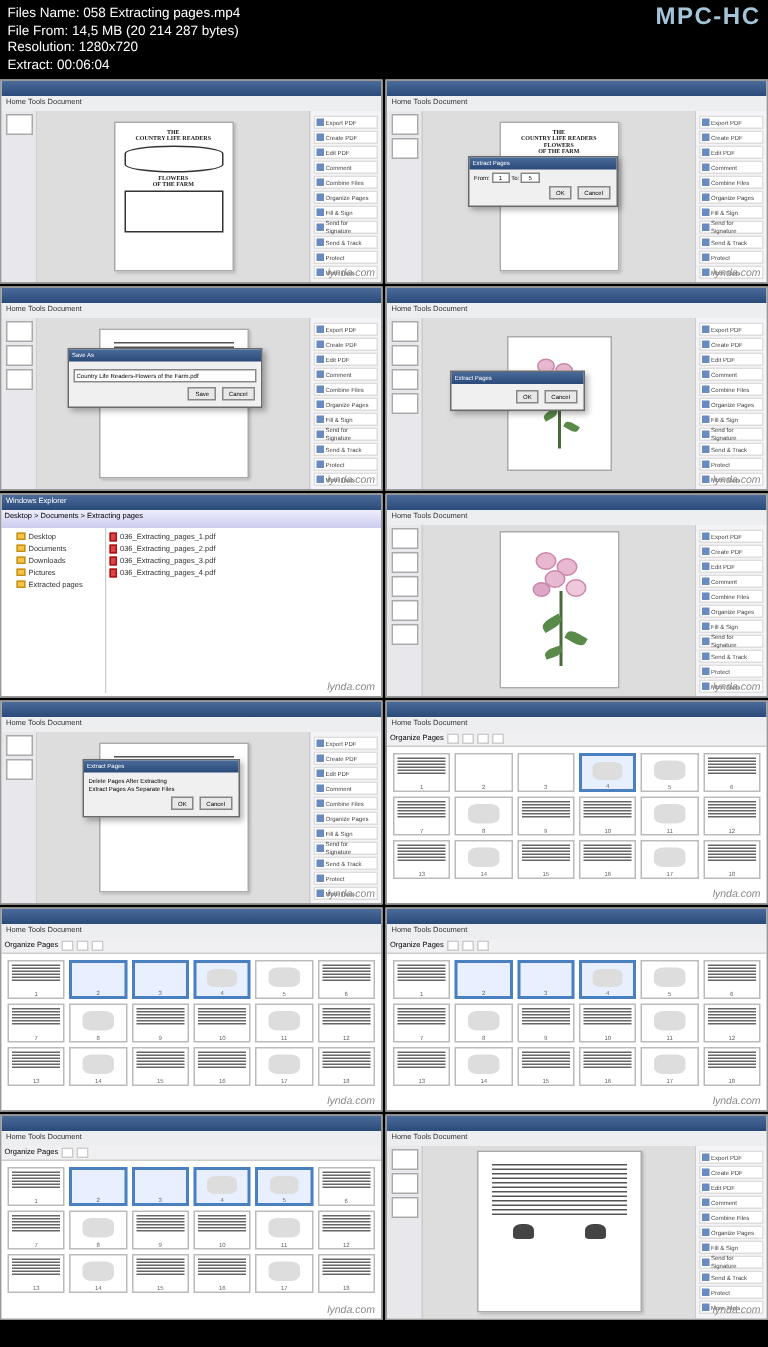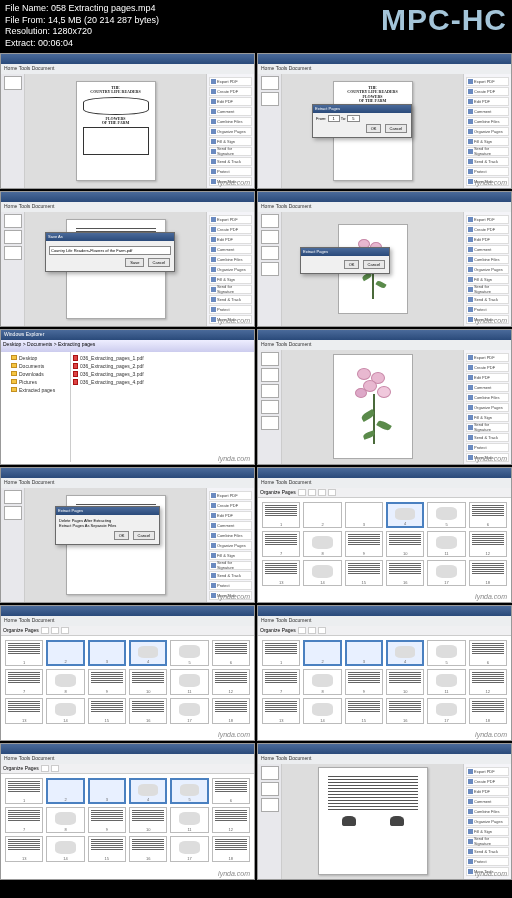--- a/index.html
+++ b/index.html
@@ -1,19 +1,19 @@
 <!DOCTYPE html>
 <html><head>
 <meta charset="utf-8">
 <style>
   * { box-sizing: border-box; margin: 0; padding: 0; }
   body { font-family: Arial, sans-serif; background: #000; width: 512px; height: 898px; overflow: hidden; position: relative; }
   .header { background: #000; color: #fff; font-size: 9px; padding: 3px 5px; display: flex; justify-content: space-between; align-items: flex-start; }
   .header-left { line-height: 1.3; }
-  .header-right { font-size: 30px; font-weight: bold; color: #a4c5d9; letter-spacing: 1px; }
+  .header-right { font-size: 16px; font-weight: bold; color: #a4c5d9; letter-spacing: 1px; }
   .grid { display: grid; grid-template-columns: 1fr 1fr; gap: 2px; background: #000; }
   .cell { background: #f0f0f0; height: 136px; position: relative; overflow: hidden; border: 1px solid #999; }
   .cell-tall { height: 137px; }
   .app-title { background: linear-gradient(#4a6a9a, #2a4a7a); height: 10px; color: #fff; font-size: 5px; padding: 1px 3px; }
   .app-menu { background: #eceef0; height: 10px; font-size: 5px; padding: 1px 3px; color: #333; }
   .app-body { display: flex; height: calc(100% - 20px); }
   .sidebar-left { width: 24px; background: #e8e8ec; border-right: 1px solid #ccc; }
   .sidebar-left .thumb { width: 18px; height: 14px; background: #fff; border: 1px solid #aaa; margin: 2px auto; }
   .main-canvas { flex: 1; background: #ddd; display: flex; align-items: center; justify-content: center; position: relative; }
   .page { background: #fff; border: 1px solid #aaa; box-shadow: 1px 1px 2px rgba(0,0,0,0.2); }
@@ -52,21 +52,21 @@
   .toolbar-row { background:#f0f0f2; height:10px; border-bottom:1px solid #ccc; display:flex; align-items:center; padding:0 2px; gap:2px;}
   .tb-btn { width:8px; height:7px; background:#fff; border:1px solid #ccc; }
   .eagle { width:14px; height:10px; background:#444; border-radius:40% 40% 20% 20%; margin:2px auto;}
   .pagenum { position:absolute; bottom:0; left:0; right:0; text-align:center; font-size:4px; color:#666;}
 </style>
 </head>
 <body>
 
 <div class="header">
   <div class="header-left">
-    <div><span>File Name:</span> <span>058 Extracting pages.mp4</span></div>
+    <div><span>Files Name:</span> <span>058 Extracting pages.mp4</span></div>
     <div><span>File From:</span> <span>14,5 MB (20 214 287 bytes)</span></div>
     <div><span>Resolution:</span> <span>1280x720</span></div>
     <div><span>Extract:</span> <span>00:06:04</span></div>
   </div>
   <div class="header-right">MPC-HC</div>
 </div>
 
 <div class="grid">
 
   <div class="cell">

